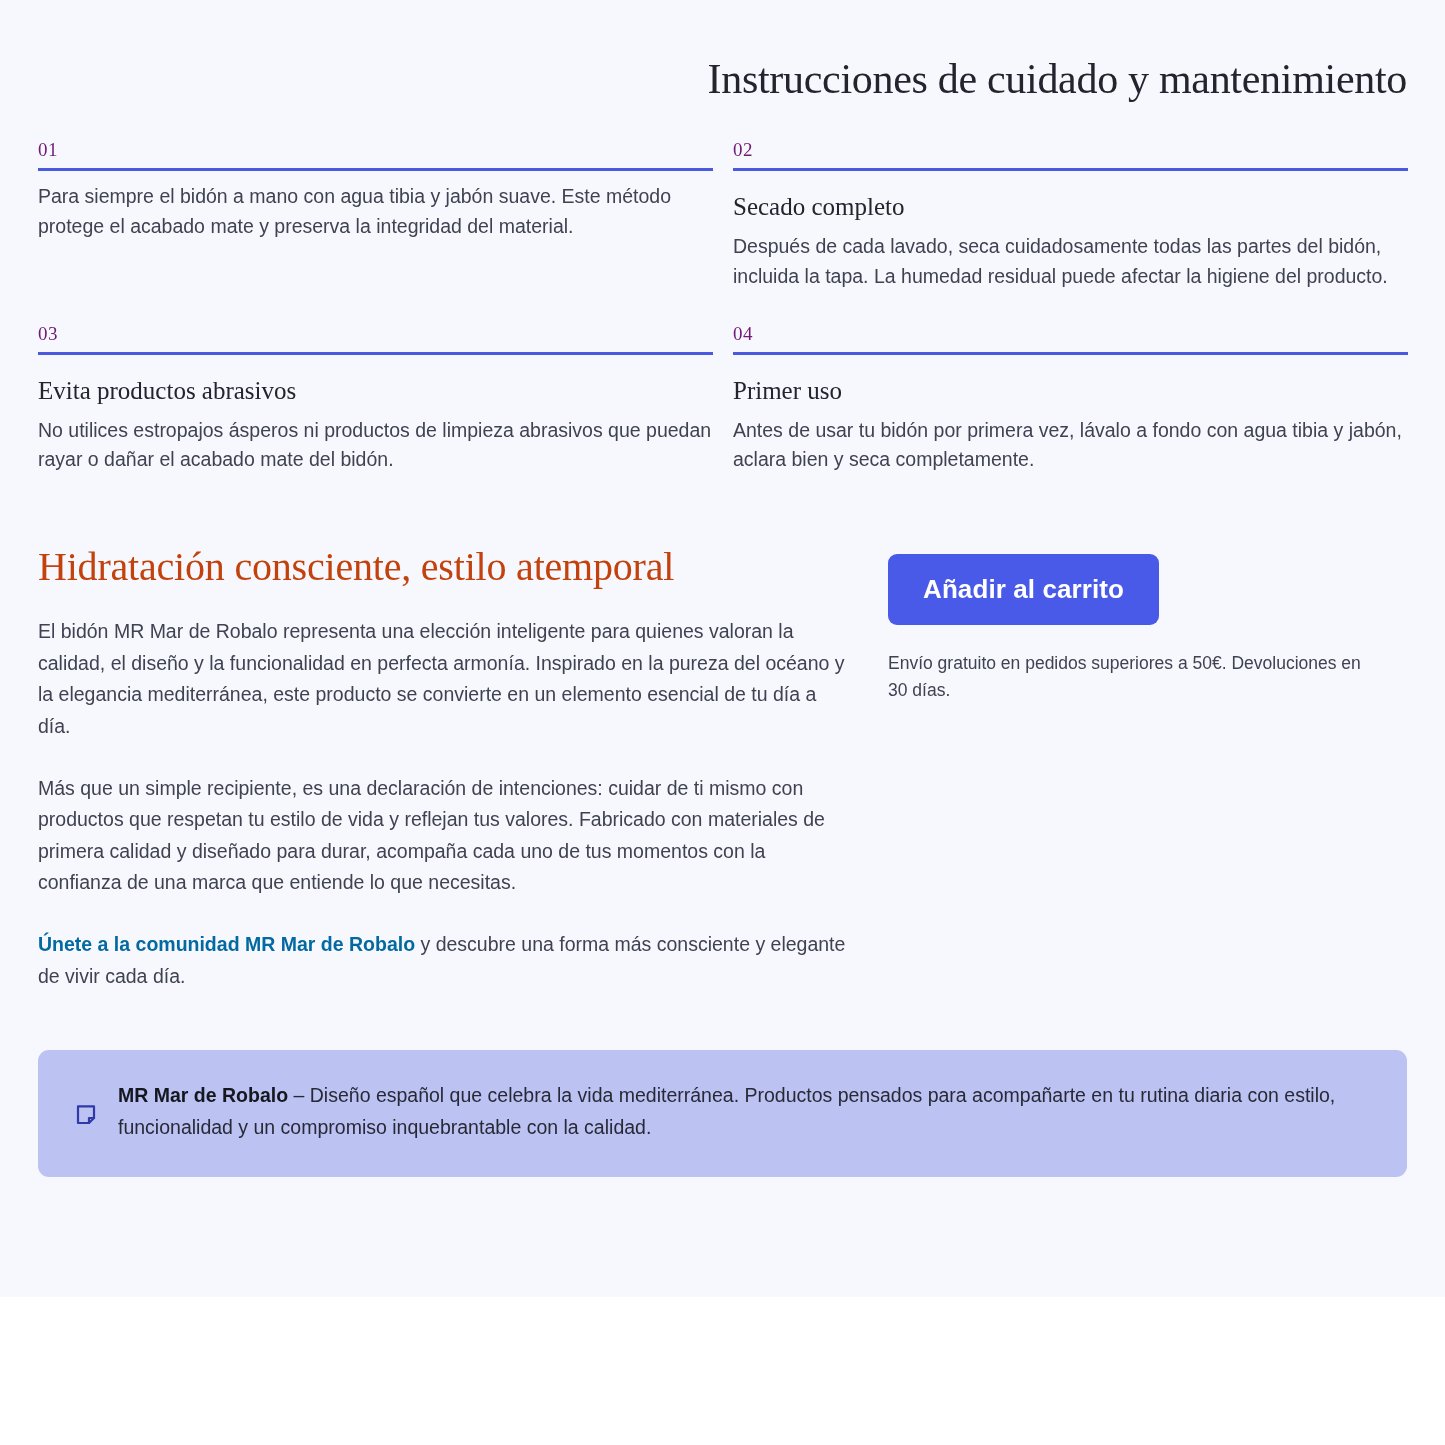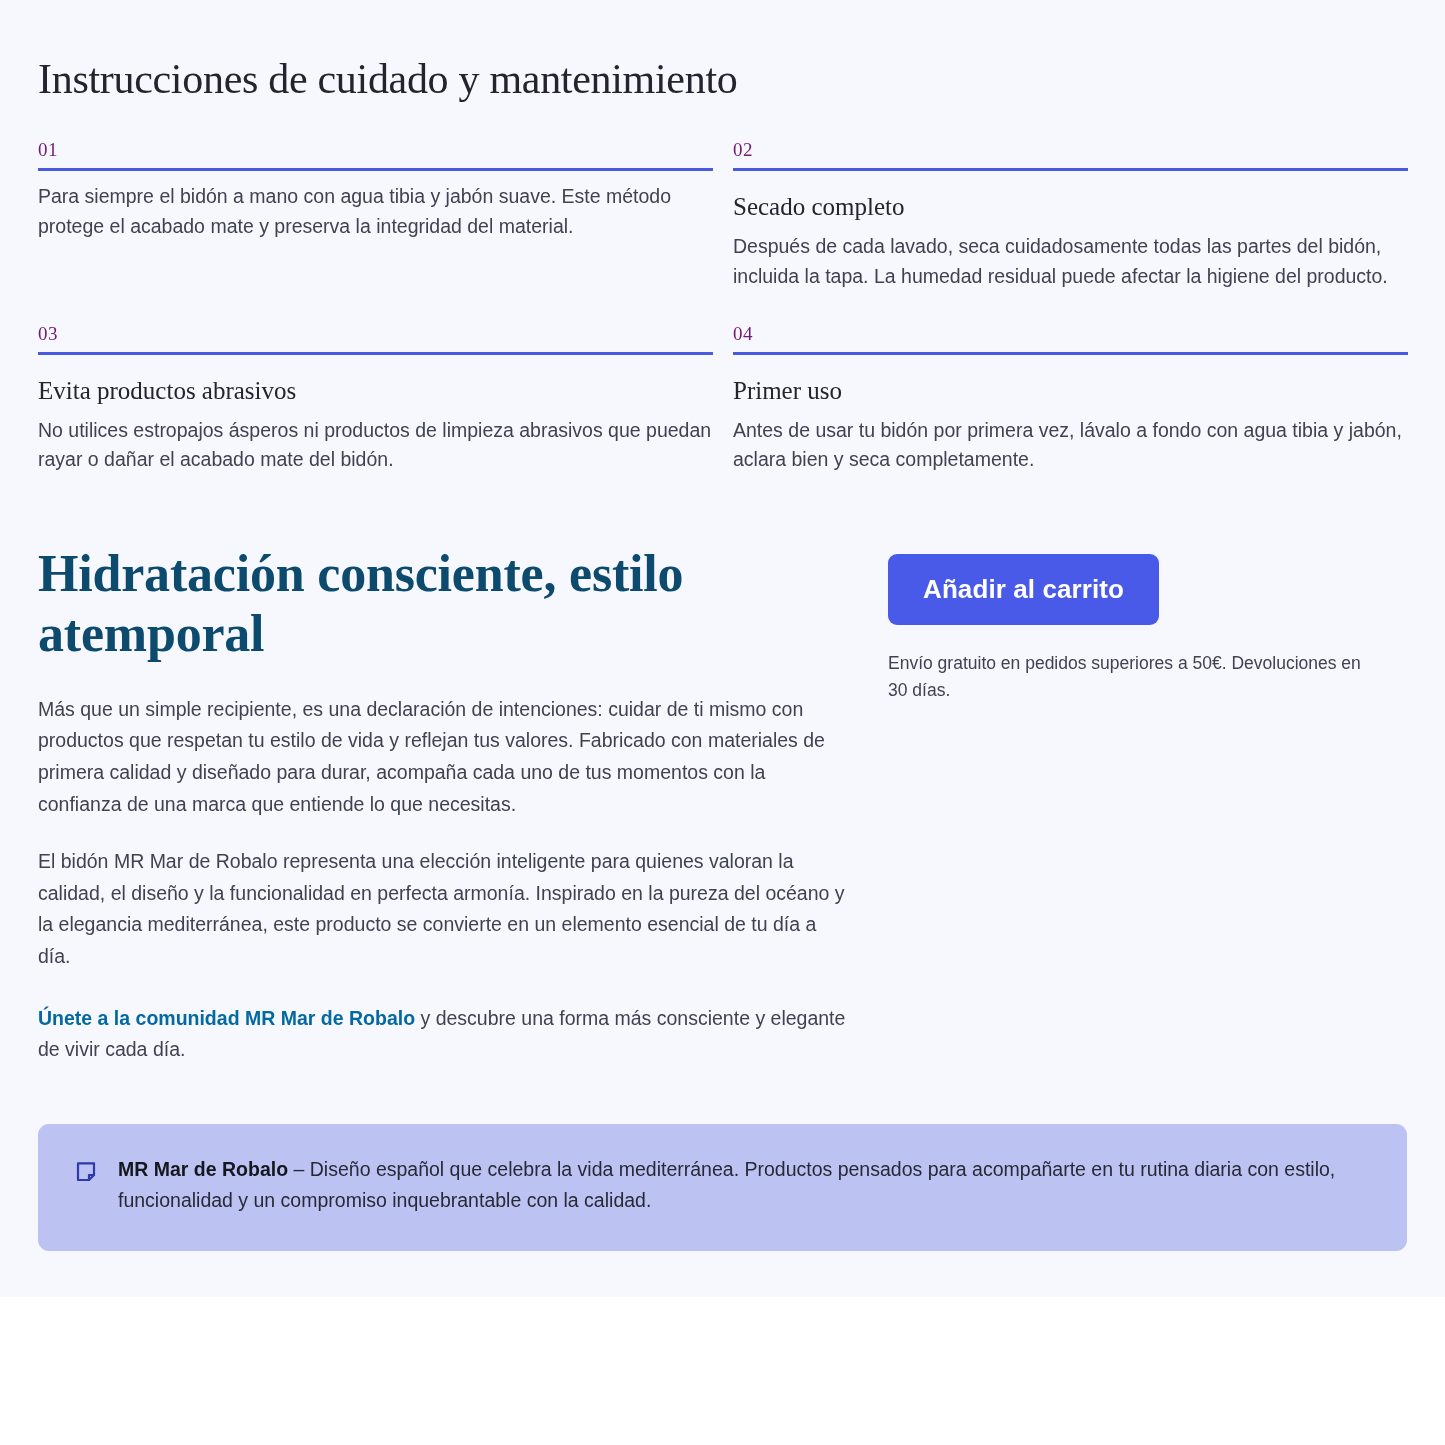--- a/index.html
+++ b/index.html
@@ -35,20 +35,21 @@
   
   .care-block { padding-top: 55px; }
 
   .page-title {
     font-family: "Liberation Serif", serif;
     font-size: 42px;
     font-weight: 400;
     color: #22242e;
     letter-spacing: -0.3px;
     line-height: 1.15;
+    text-align: right;
   }
 
   .intro {
     margin-top: 30px;
     font-size: 19.5px;
     line-height: 1.52;
     color: #3f4251;
     max-width: 1320px;
   }
 
@@ -94,23 +95,23 @@
   
   .closing {
     margin-top: 38px;
     display: grid;
     grid-template-columns: 850px 1fr;
     column-gap: 0;
   }
 
   .closing-heading {
     font-family: "Liberation Serif", serif;
-    font-size: 52px;
-    font-weight: 700;
-    color: #0c4a6e;
+    font-size: 40px;
+    font-weight: 400;
+    color: #c2410c;
     letter-spacing: -0.2px;
     line-height: 1.15;
   }
 
   .closing-para {
     margin-top: 26px;
     font-size: 19.5px;
     line-height: 1.62;
     color: #3f4251;
     max-width: 810px;
@@ -145,21 +146,21 @@
     max-width: 490px;
   }
 
   
   .brand-banner {
     margin-top: 58px;
     background: #bcc2f2;
     border-radius: 11px;
     padding: 30px 36px 34px 36px;
     display: flex;
-    align-items: flex-start;
+    align-items: center;
     gap: 20px;
   }
 
   .note-icon {
     flex: 0 0 auto;
     width: 24px;
     height: 24px;
     margin-top: 6px;
   }
 
@@ -218,23 +219,23 @@
         </div>
 
       </div>
     </section>
 
     <section class="closing">
 
       <div class="closing-copy">
         <h2 class="closing-heading">Hidratación consciente, estilo atemporal</h2>
 
+        <p class="closing-para first">El bidón MR Mar de Robalo representa una elección inteligente para quienes valoran la calidad, el diseño y la funcionalidad en perfecta armonía. Inspirado en la pureza del océano y la elegancia mediterránea, este producto se convierte en un elemento esencial de tu día a día.</p>
+
         <p class="closing-para second">Más que un simple recipiente, es una declaración de intenciones: cuidar de ti mismo con productos que respetan tu estilo de vida y reflejan tus valores. Fabricado con materiales de primera calidad y diseñado para durar, acompaña cada uno de tus momentos con la confianza de una marca que entiende lo que necesitas.</p>
-
-        <p class="closing-para first">El bidón MR Mar de Robalo representa una elección inteligente para quienes valoran la calidad, el diseño y la funcionalidad en perfecta armonía. Inspirado en la pureza del océano y la elegancia mediterránea, este producto se convierte en un elemento esencial de tu día a día.</p>
 
         <p class="closing-para third">
           <strong>Únete a la comunidad MR Mar de Robalo</strong><span> y descubre una forma más consciente y elegante de vivir cada día.</span>
         </p>
       </div>
 
       <div class="buy-col">
         <button class="cart-button">Añadir al carrito</button>
 
         <p class="ship-note">Envío gratuito en pedidos superiores a 50€. Devoluciones en 30 días.</p>

